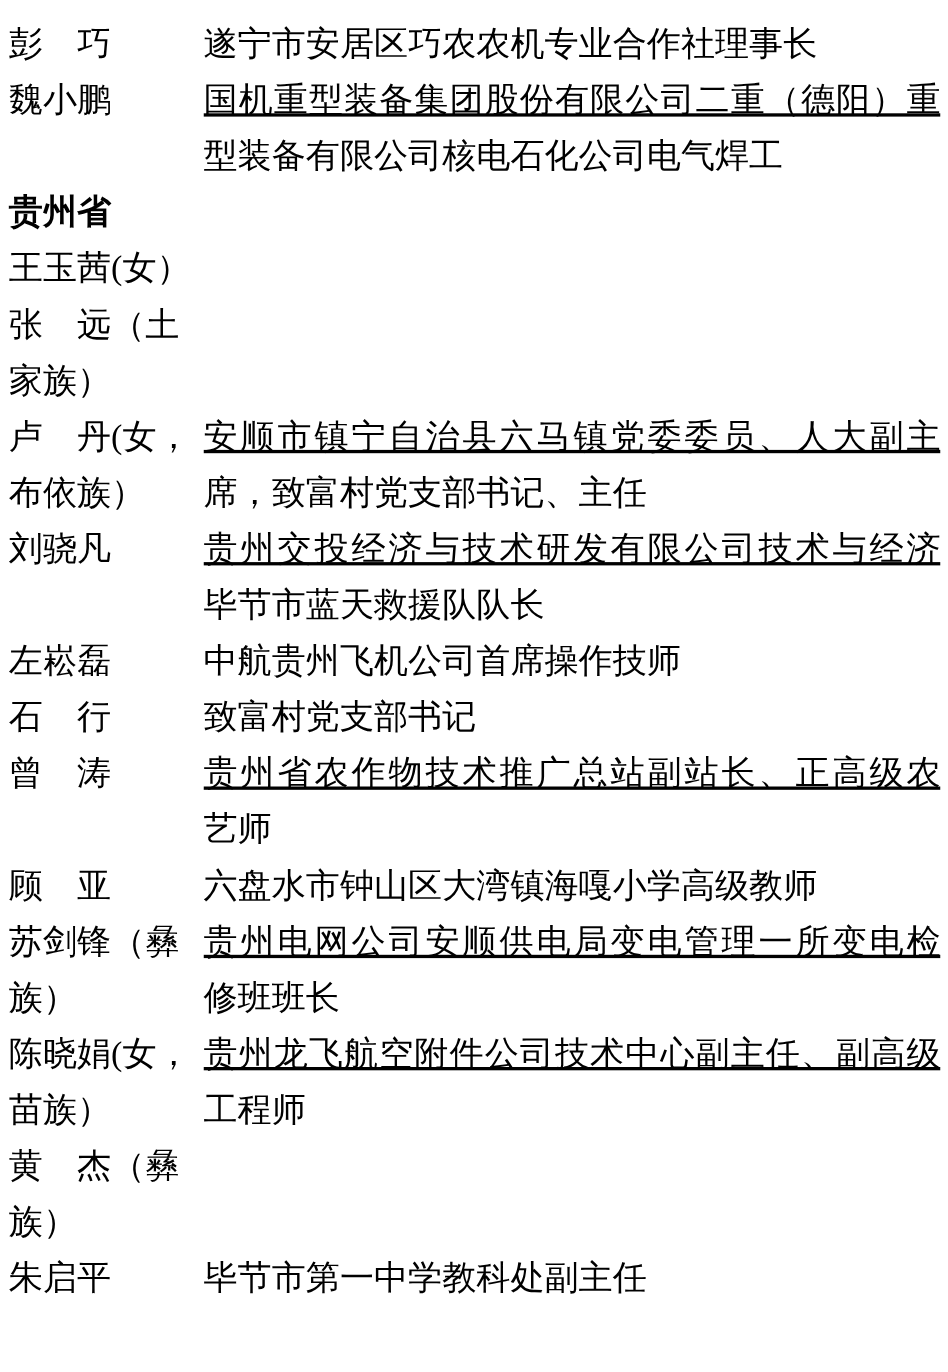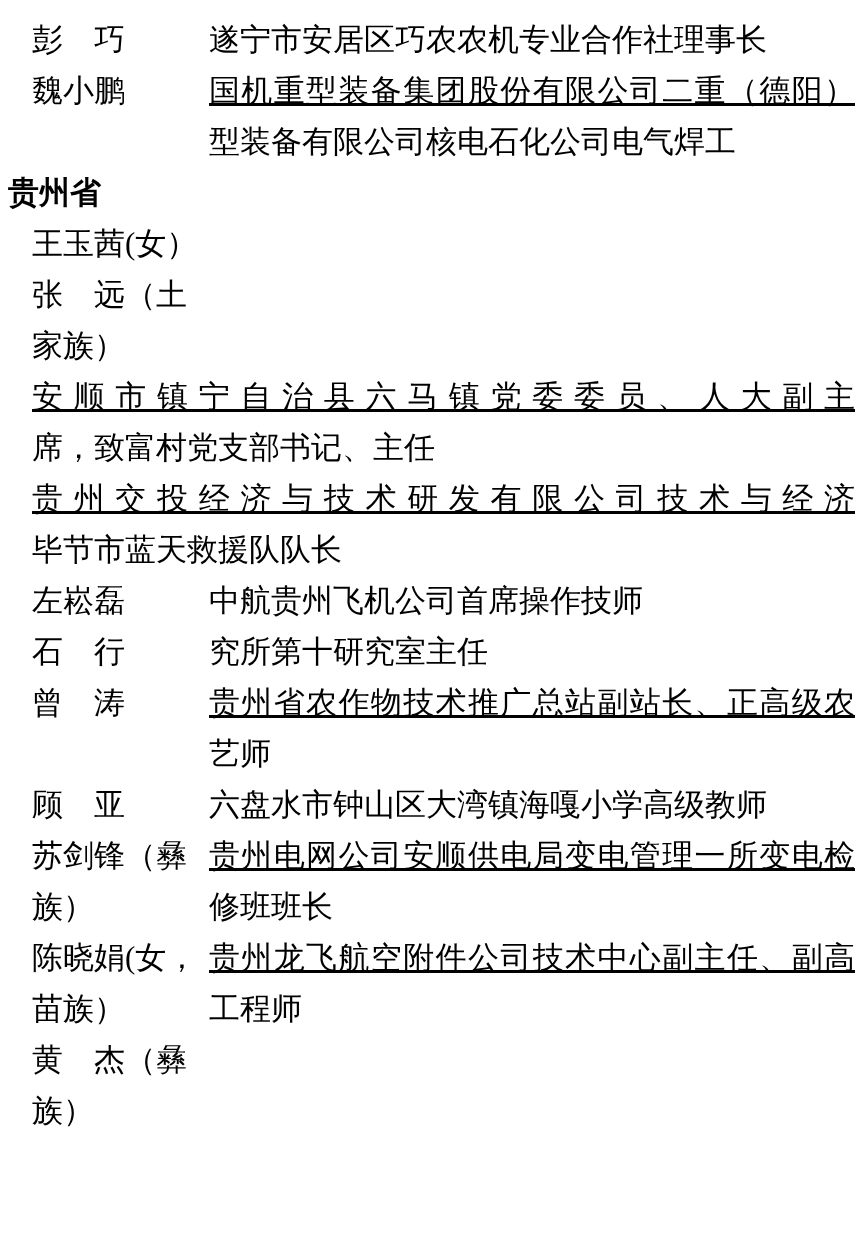--- a/index.html
+++ b/index.html
@@ -10,21 +10,21 @@
     overflow: hidden;
     background: #ffffff;
     color: #000000;
     font-family: "Liberation Serif", "DejaVu Serif", serif;
   }
   .doc {
     box-sizing: border-box;
     width: 862px;
     padding: 14px 7px 0 8px;
   }
-  .row { display: flex; align-items: flex-start; margin-left: 24px; }
+  .row { display: flex; align-items: flex-start; }
   .col-name {
     flex: 0 0 177px;
     width: 177px;
   }
   .col-title { flex: 1 1 auto; min-width: 0; }
   .ln {
     font-size: 31px;
     line-height: 51px;
     white-space: nowrap;
     letter-spacing: 0;
@@ -79,48 +79,55 @@
   </div>
 
   <div class="row">
     <div class="col-name">
       <div class="ln">张　远（土</div>
       <div class="ln">家族）</div>
     </div>
   </div>
 
   <div class="row">
+    <div class="col-name">
+      <div class="ln">卢　丹(女，</div>
+      <div class="ln">布依族）</div>
+    </div>
     <div class="col-title">
       <div class="ln jl">安顺市镇宁自治县六马镇党委委员、人大副主</div>
       <div class="ln">席，致富村党支部书记、主任</div>
     </div>
   </div>
 
   <div class="row">
+    <div class="col-name">
+      <div class="ln">刘骁凡</div>
+    </div>
     <div class="col-title">
       <div class="ln jl">贵州交投经济与技术研发有限公司技术与经济</div>
       <div class="ln">毕节市蓝天救援队队长</div>
     </div>
   </div>
 
   <div class="row">
     <div class="col-name">
       <div class="ln">左崧磊</div>
     </div>
     <div class="col-title">
       <div class="ln">中航贵州飞机公司首席操作技师</div>
     </div>
   </div>
 
   <div class="row">
     <div class="col-name">
       <div class="ln">石　行</div>
     </div>
     <div class="col-title">
-      <div class="ln">究所第十研究室主任</div>
+      <div class="ln">致富村党支部书记</div>
     </div>
   </div>
 
   <div class="row">
     <div class="col-name">
       <div class="ln">曾　涛</div>
     </div>
     <div class="col-title">
       <div class="ln jl">贵州省农作物技术推广总站副站长、正高级农</div>
       <div class="ln">艺师</div>
@@ -158,14 +165,22 @@
     </div>
   </div>
 
   <div class="row">
     <div class="col-name">
       <div class="ln">黄　杰（彝</div>
       <div class="ln">族）</div>
     </div>
   </div>
 
+  <div class="row">
+    <div class="col-name">
+      <div class="ln">朱启平</div>
+    </div>
+    <div class="col-title">
+      <div class="ln">毕节市第一中学教科处副主任</div>
+    </div>
+  </div>
 
 </div>
 
 </body></html>

